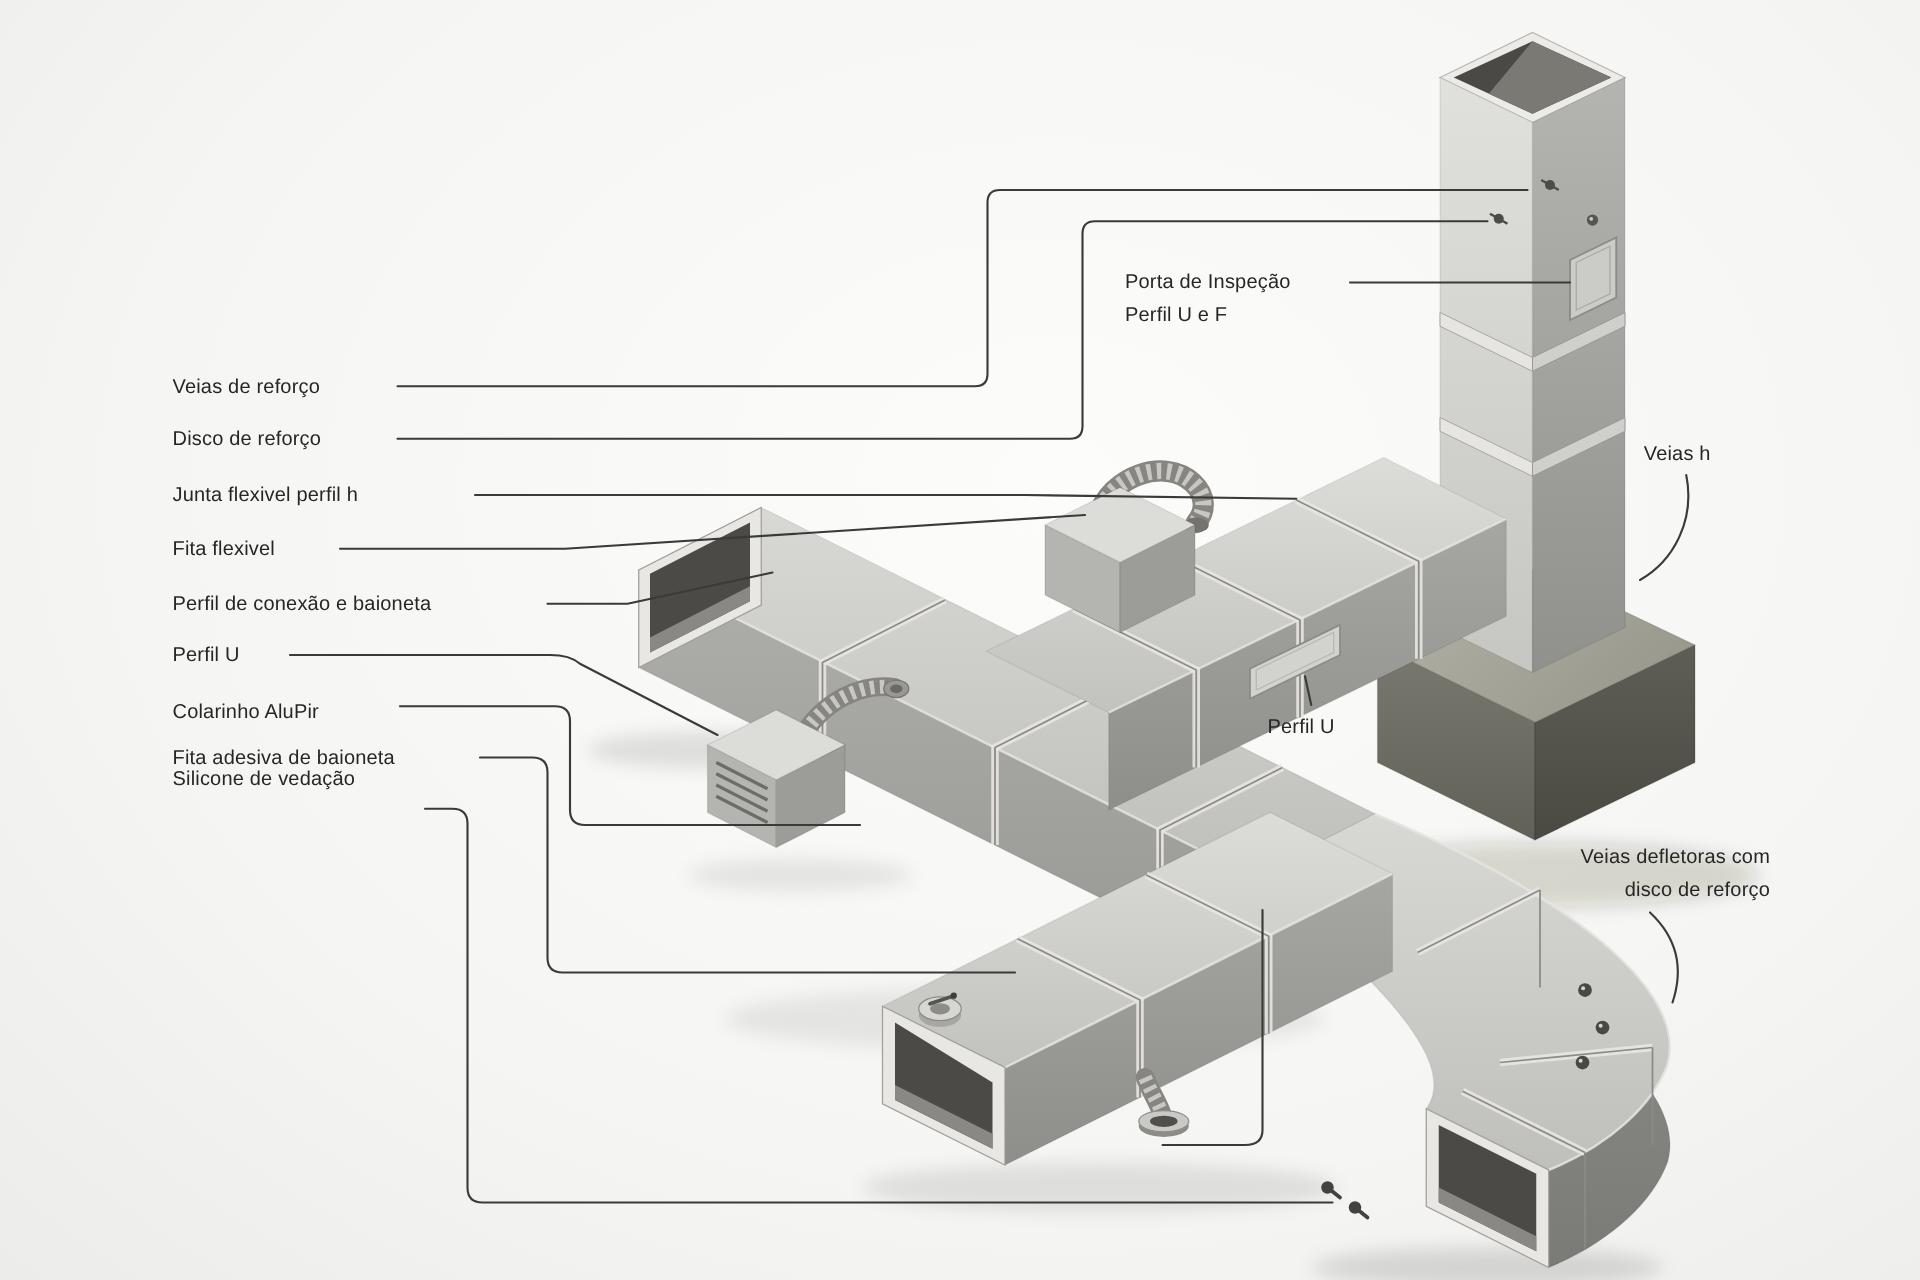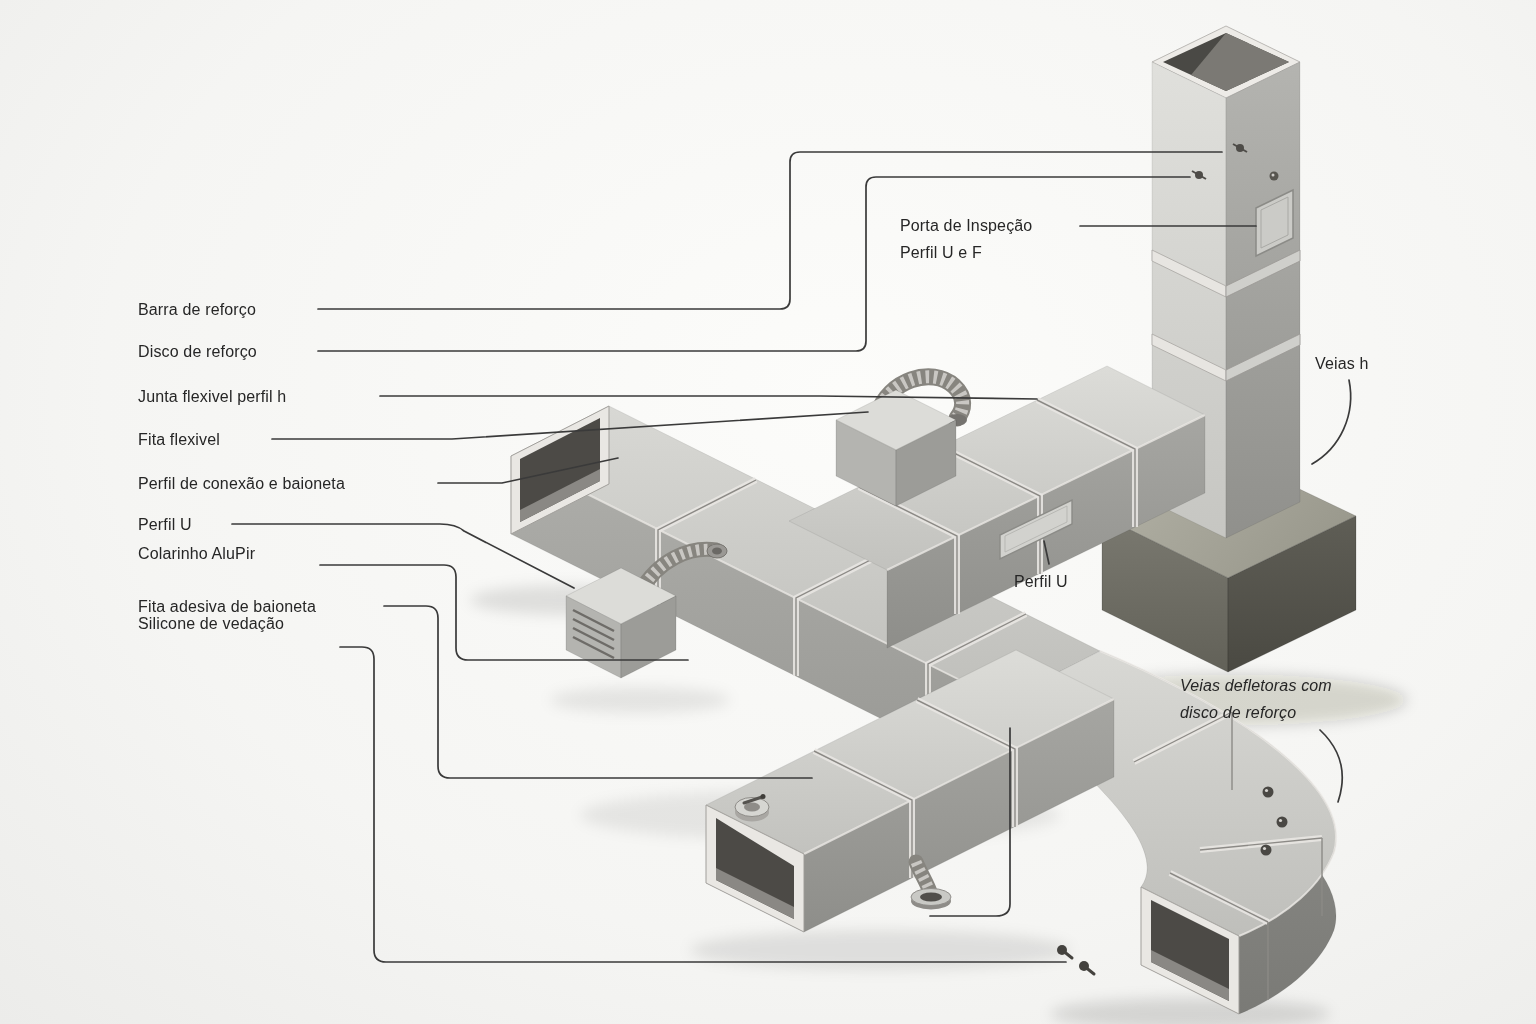--- a/index.html
+++ b/index.html
@@ -14,21 +14,21 @@
   svg.scene{position:absolute;left:0;top:0;}
   .lbl{
     position:absolute;
     color:var(--text,#262626);
     font-size:16px;
     line-height:27px;
     letter-spacing:.15px;
     white-space:nowrap;
   }
   .lbl span{display:block;}
-  .lbl.center{text-align:left;white-space:normal;font-style:italic;}
+  .lbl.center{text-align:right;white-space:normal;}
   .leader{
     stroke:var(--leader-line,#3a3a3a);
     stroke-width:1.7;
     fill:none;
     stroke-linecap:round;
     stroke-linejoin:round;
   }
   .seam-light{stroke:#e8e6e2;stroke-width:6;fill:none;opacity:.9;}
   .seam-dark{stroke:#8c8a86;stroke-width:1.4;fill:none;}
   .edge-hl{stroke:#eceae6;stroke-width:2;fill:none;opacity:.8;}
@@ -267,27 +267,27 @@
       <path class="leader" d="M384,606 L426,606 Q438,606 438,618 L438,766 Q438,778 450,778 L812,778"></path>
       <path class="leader" d="M340,647 L362,647 Q374,647 374,659 L374,950 Q374,962 386,962 L1066,962"></path>
       <path class="leader" d="M1080,226 L1256,226"></path>
       <path class="leader" d="M1349,380 C1356,415 1340,448 1312,464"></path>
       <path class="leader" d="M1049,564 L1044,541"></path>
       <path class="leader" d="M1320,730 Q1352,760 1338,802"></path>
       <path class="leader" d="M930,916 L996,916 Q1010,916 1010,904 L1010,728"></path>
     </g>
   </svg>
 
-  <div class="lbl" style="left:138px;top:296px">Barra de reforço</div>
+  <div class="lbl" style="left:138px;top:296px">Veias de reforço</div>
   <div class="lbl" style="left:138px;top:338px">Disco de reforço</div>
   <div class="lbl" style="left:138px;top:383px">Junta flexivel perfil h</div>
   <div class="lbl" style="left:138px;top:426px">Fita flexivel</div>
   <div class="lbl" style="left:138px;top:470px">Perfil de conexão e baioneta</div>
   <div class="lbl" style="left:138px;top:511px">Perfil U</div>
-  <div class="lbl" style="left:138px;top:540px">Colarinho AluPir</div>
+  <div class="lbl" style="left:138px;top:556px">Colarinho AluPir</div>
   <div class="lbl" style="left:138px;top:593px">Fita adesiva de baioneta</div>
   <div class="lbl" style="left:138px;top:610px">Silicone de vedação</div>
 
   <div class="lbl" style="left:900px;top:212px">
     <span>Porta de Inspeção</span>
     <span>Perfil U e F</span>
   </div>
 
   <div class="lbl" style="left:1315px;top:350px">Veias h</div>
 

